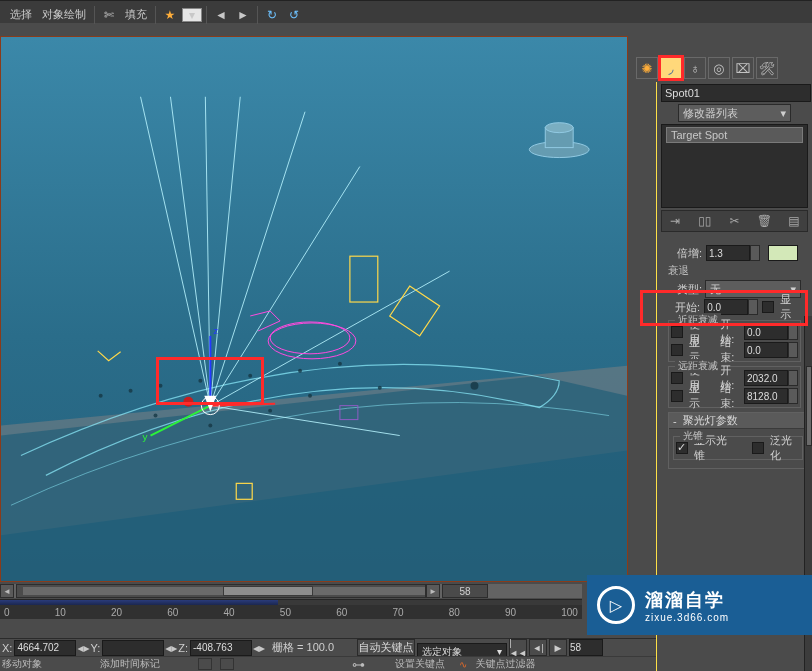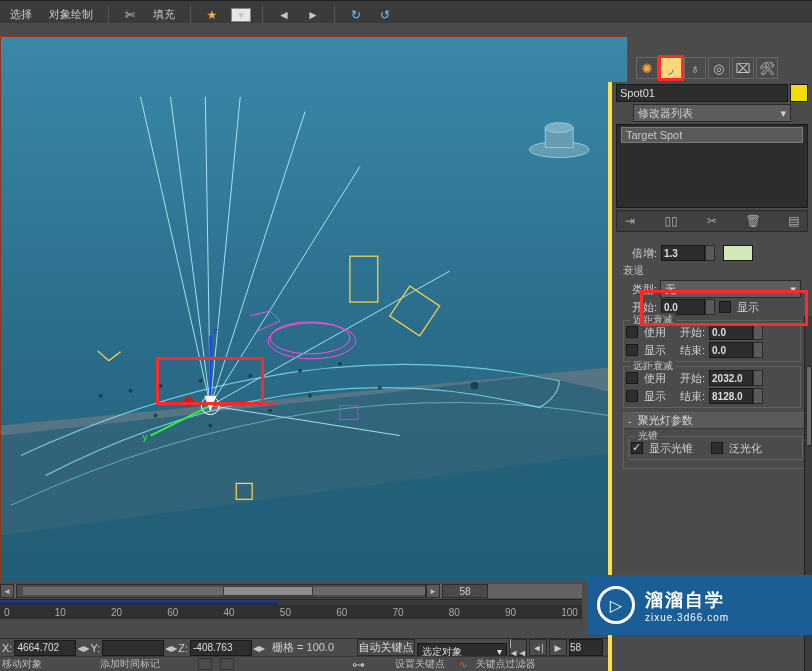--- a/index.html
+++ b/index.html
@@ -1,20 +1,20 @@
 <!DOCTYPE html>
 <html><head>
 <meta charset="utf-8">
 <style>
   * { box-sizing: border-box; margin: 0; padding: 0; user-select: none; }
   body { background: #4b4b4b; font-family: "Microsoft YaHei", sans-serif; font-size: 11px; color: #d0d0d0; overflow: hidden; width: 812px; height: 671px; position: relative; }
   
   
   .top-crop { position: absolute; top: 0; left: 0; right: 0; height: 6px; background: #3b3b3b; border-top: 1px solid #222; }
-  .top-tabs { position: absolute; top: 6px; left: 0; right: 0; height: 17px; background: #3b3b3b; display: flex; align-items: center; gap: 9px; padding: 0 6px; }
+  .top-tabs { position: absolute; top: 6px; left: 0; right: 0; height: 17px; background: #3b3b3b; display: flex; align-items: center; gap: 2px; padding: 0 6px; }
   .top-tabs .tab { font-size: 11px; color: #ccc; padding: 1px 4px; }
   .tbicon { width: 20px; height: 16px; display: inline-flex; align-items: center; justify-content: center; color: #c8c8c8; font-size: 12px; }
   .tbsep { width: 1px; height: 18px; background: #555; margin: 0 2px; }
 
   
   .viewport { position: absolute; top: 36px; left: 0; width: 628px; height: 546px; border: 1px solid #8a3b1a; overflow: hidden; }
   .viewport .view-img { width: 100%; height: 100%; }
   .redbox { position: absolute; border: 3px solid #ff2a2a; }
   .redbox.selmark { left: 155px; top: 320px; width: 108px; height: 48px; }
 
@@ -40,21 +40,21 @@
   .grid-lbl { font-size: 11px; color: #cfcfcf; margin-left: 6px; }
   .autokey { margin-left: 21px; width: 58px; height: 17px; background: #4b4b4b; border: 1px solid #2a2a2a; font-size: 11px; color: #ddd; display: flex; align-items: center; justify-content: center; }
   .seldrop { width: 90px; height: 17px; background: #2d2d2d; border: 1px solid #1a1a1a; font-size: 10px; color: #ddd; display: flex; align-items: center; padding: 0 4px; justify-content: space-between; margin-top: 8px; }
   .playctl { width: 18px; height: 17px; background: #4b4b4b; border: 1px solid #2a2a2a; display: flex; align-items: center; justify-content: center; color: #ccc; font-size: 9px; }
   .framebx { width: 34px; height: 17px; background: #2d2d2d; border: 1px solid #1a1a1a; color: #ddd; font-size: 10px; }
 
   .status2 { position: absolute; top: 656px; left: 0; right: 0; height: 15px; background: #4b4b4b; display: flex; align-items: center; gap: 8px; padding-left: 2px; border-top: 1px solid #3a3a3a; font-size: 10px; color: #bbb; }
   .status2 .miniicon { width: 14px; height: 12px; border: 1px solid #333; }
 
   
-  .side { position: absolute; top: 54px; right: 0; width: 204px; bottom: 0; background: #4b4b4b; border-left: 4px solid #fde047; }
+  .side { position: absolute; top: 54px; right: 0; width: 156px; bottom: 0; background: #4b4b4b; border-left: 1px solid #fde047; }
   .sidebg { position: absolute; top: 36px; right: 0; width: 176px; height: 18px; background: #4b4b4b; }
   .cmdicons { position: absolute; top: 55px; right: 4px; width: 176px; height: 26px; display: flex; align-items: center; gap: 2px; padding-left: 4px; }
   .cmdicons .ci { width: 22px; height: 22px; background: #4b4b4b; border: 1px solid #696969; display: flex; align-items: center; justify-content: center; color: #c3c3c3; font-size: 13px; }
   .cmdicons .ci.active { background: #ffd87a; color: #333; border-color: #b98a1d; }
   .cmdicons .ci.hl { outline: 3px solid #ff2a2a; outline-offset: -1px; }
 
   .objname { margin: 2px 4px 2px 4px; display: flex; gap: 2px; }
   .objname input { flex: 1; height: 18px; background: #2d2d2d; border: 1px solid #1a1a1a; color: #ddd; font-size: 11px; padding: 0 3px; }
   .objname .swatch { width: 18px; height: 18px; background: #f0de00; border: 1px solid #1a1a1a; }
 
@@ -67,21 +67,21 @@
   .modbtns .b { width: 18px; height: 16px; color: #aaa; font-size: 12px; display: flex; align-items: center; justify-content: center; }
 
   
   .rollspace { margin-top: 12px; }
   .roll { margin: 4px 4px 4px 11px; border: 1px solid #616161; background: #4b4b4b; }
   .roll .hdr { height: 16px; background: #5a5a5a; border-bottom: 1px solid #3a3a3a; display: flex; align-items: center; padding: 0 4px; font-size: 11px; color: #d8d8d8; }
   .roll .body { padding: 3px 4px 4px 4px; font-size: 11px; color: #cfcfcf; }
   .row { display: flex; align-items: center; height: 18px; gap: 4px; }
   .row .klabel { width: 34px; text-align: right; }
   .spin { display: flex; align-items: center; }
-  .spin input { width: 44px; height: 16px; background: #2d2d2d; border: 1px solid #1a1a1a; color: #ddd; font-size: 10px; padding: 0 2px; font-weight: bold; }
+  .spin input { width: 44px; height: 16px; background: #2d2d2d; border: 1px solid #1a1a1a; color: #ddd; font-size: 10px; padding: 0 2px; }
   .spin .knob { width: 10px; height: 16px; background: #5a5a5a; border: 1px solid #2a2a2a; position: relative; }
   .cb { width: 12px; height: 12px; background: #2d2d2d; border: 1px solid #1a1a1a; display: inline-block; position: relative; margin-right: 2px; flex-shrink: 0; }
   .cb.checked::after { content: "✓"; position: absolute; left: 0; top: -2px; font-size: 11px; color: #ddd; }
   .sw { width: 30px; height: 16px; background: #d3e8b8; border: 1px solid #1a1a1a; margin-left: 4px; }
   .colordrop { display: flex; align-items: center; gap: 3px; }
   .colordrop .sel { height: 18px; flex: 1; background: #5d5d5d; border: 1px solid #2a2a2a; font-size: 11px; padding: 0 4px; display: flex; align-items: center; justify-content: space-between; }
 
   .sub-red { position: absolute; top: 290px; right: 4px; width: 168px; height: 36px; border: 3px solid #ff2a2a; z-index: 40; }
 
   .sub { border: 1px solid #616161; margin: 4px 0; padding: 2px 2px 2px 2px; position: relative; }

